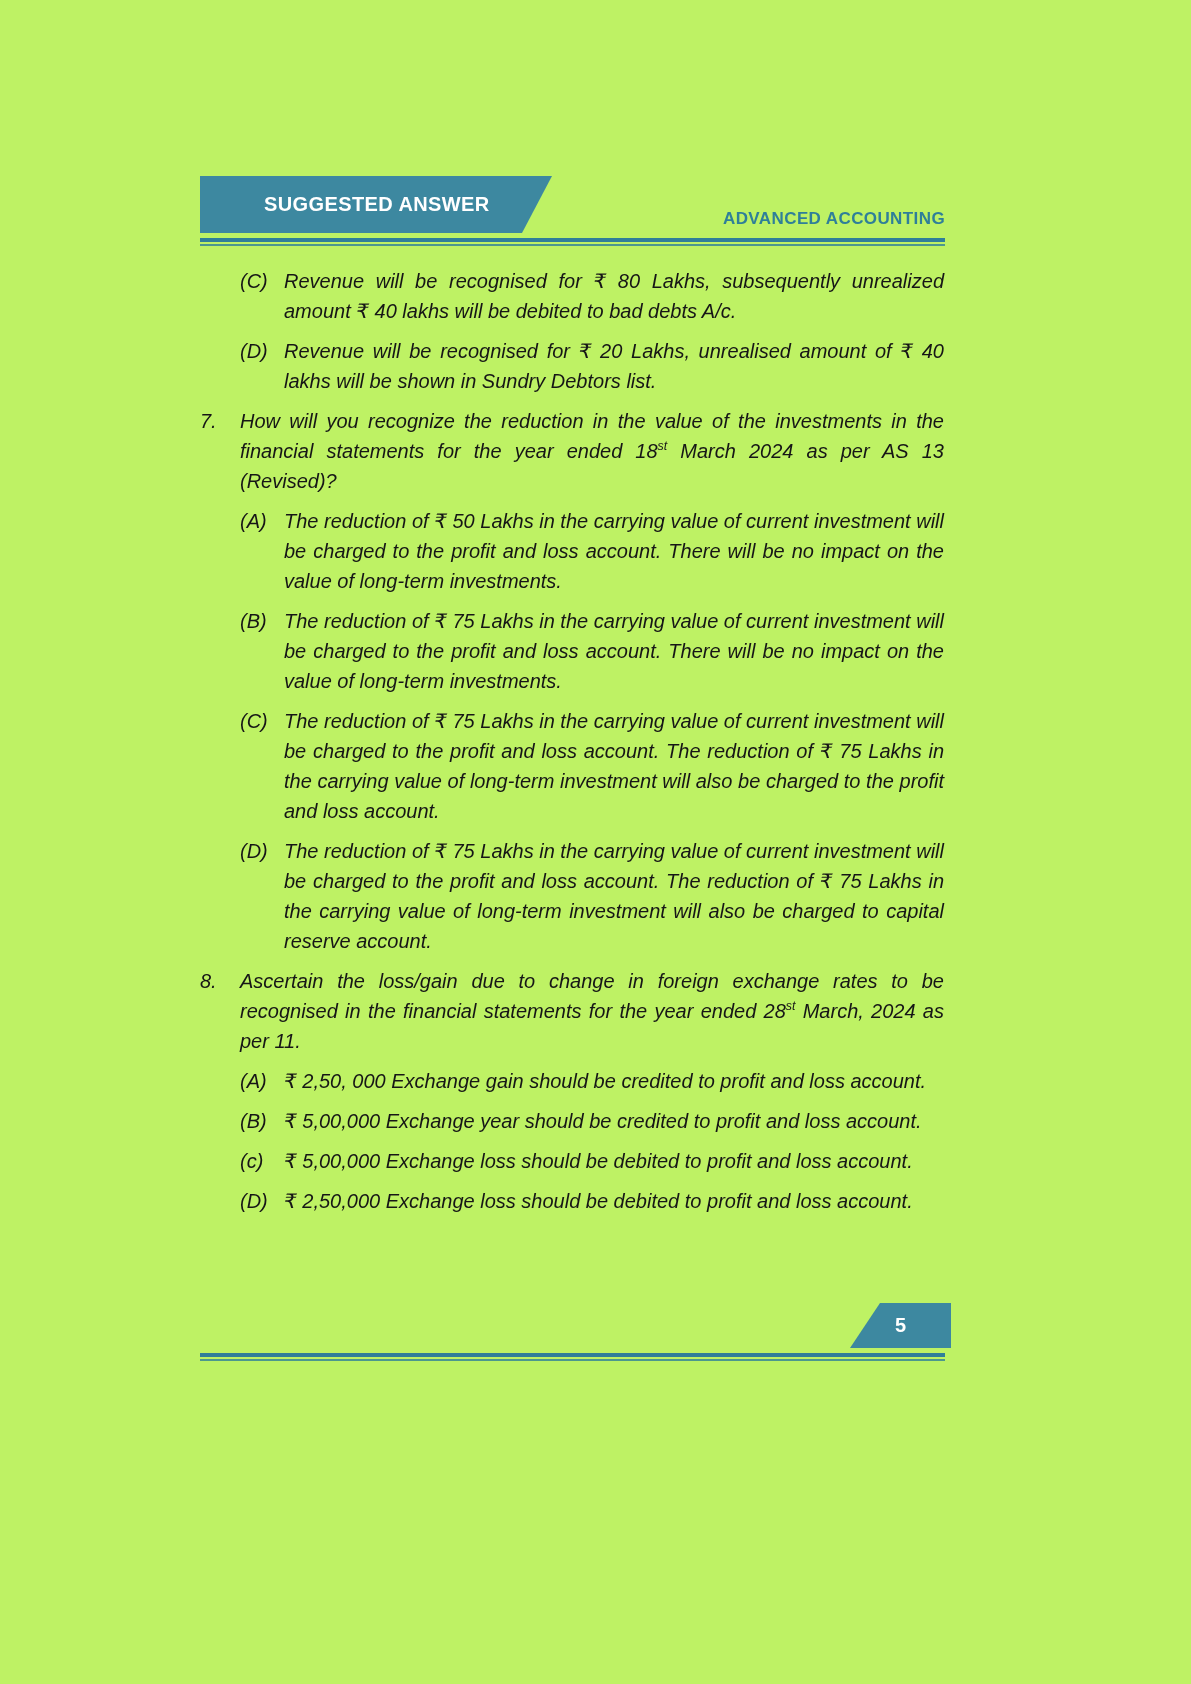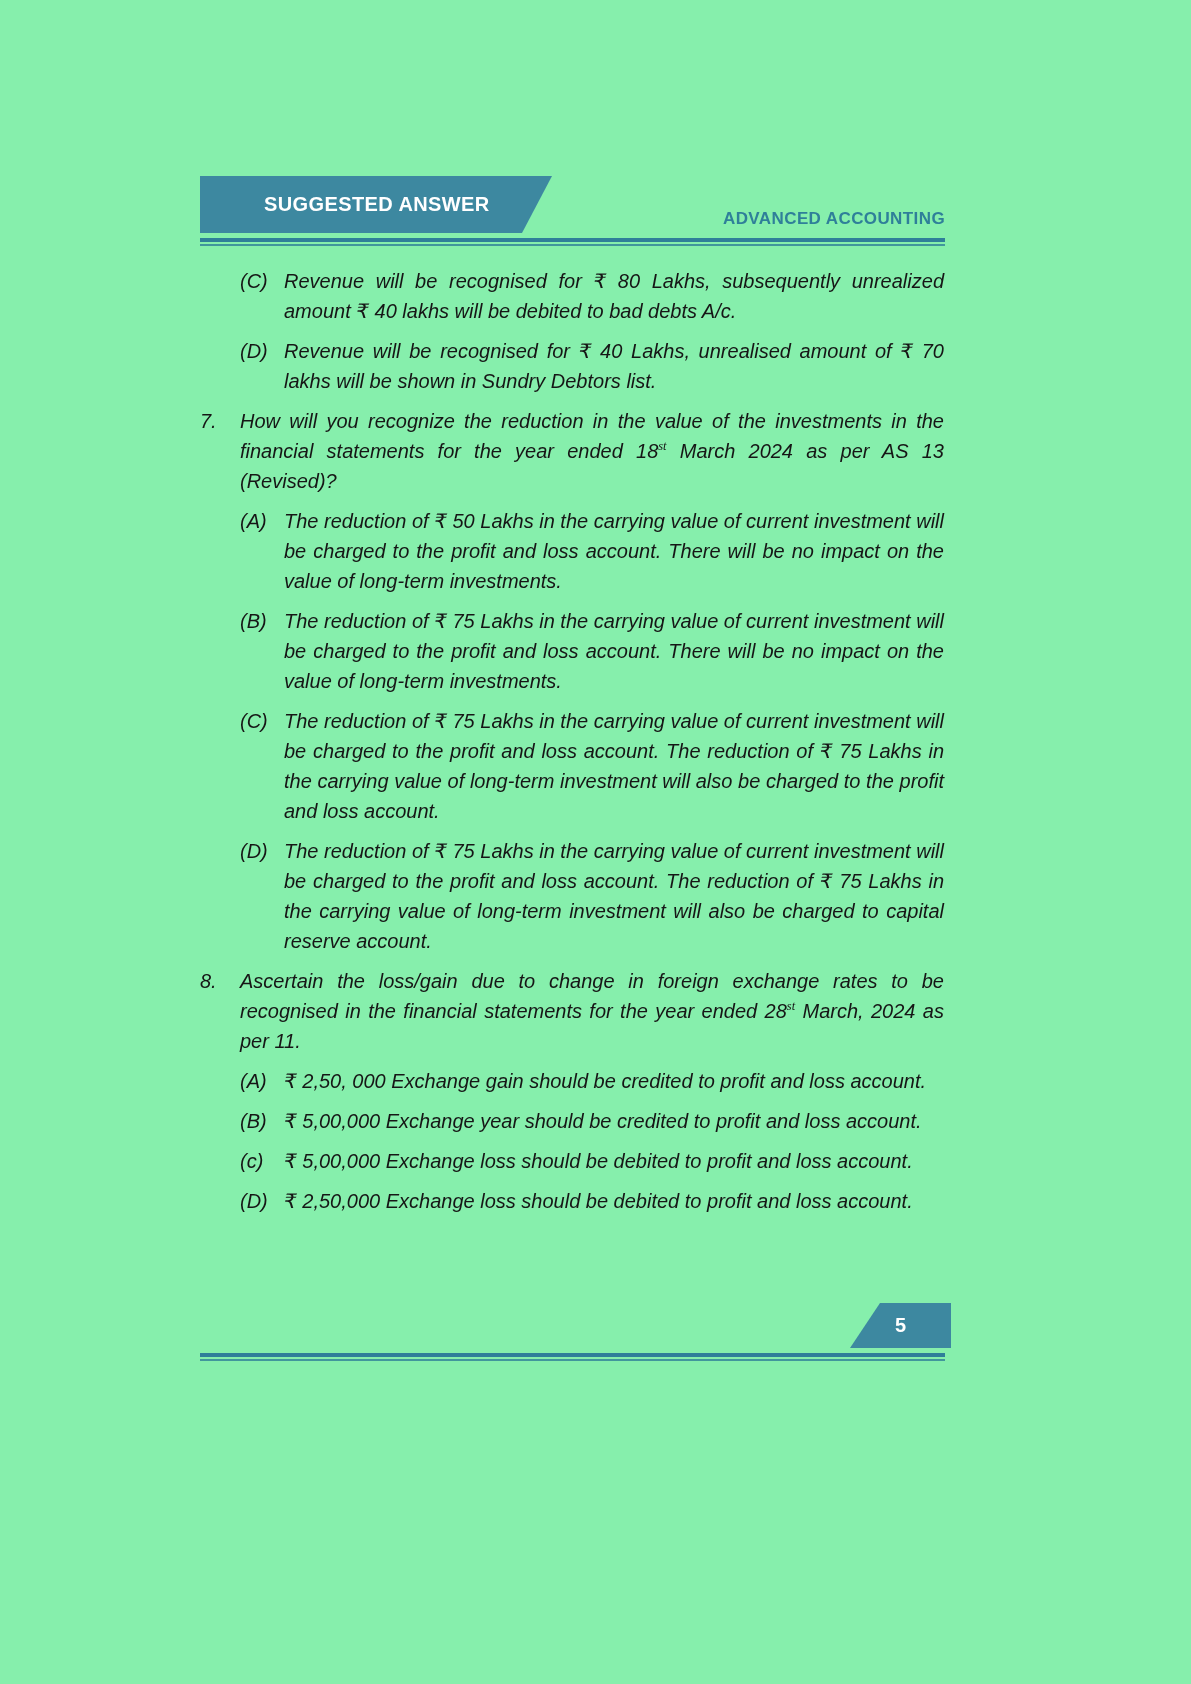--- a/index.html
+++ b/index.html
@@ -1,20 +1,20 @@
 <!DOCTYPE html>
 <html style="--accent: #2f7f99; --banner: #3d88a0;"><head>
 <meta charset="utf-8">
 <style>
   * { margin:0; padding:0; box-sizing:border-box; }
   html,body { background:#ffffff; }
   .page {
     position:relative;
     width:1191px; height:1684px;
-    background:#86efac;
+    background:#bef264;
     overflow:hidden;
     font-family:"Liberation Sans","DejaVu Sans",sans-serif;
     color:#161616;
   }
 
   
   .header-area { position:absolute; left:200px; top:176px; width:745px; }
   .header-row { display:flex; align-items:stretch; height:57px; }
   .banner {
     width:352px;
@@ -39,21 +39,21 @@
   
   .content {
     position:absolute; left:200px; top:266px; width:744px;
     font-style:italic; font-size:20px; line-height:30px;
   }
   .opt { display:flex; margin-left:40px; margin-bottom:10px; }
   .opt .lbl { flex:0 0 44px; }
   .q   { display:flex; margin-top:8px; margin-bottom:10px; }
   .q .num { flex:0 0 40px; }
   .txt { flex:1; text-align:justify; }
-  sup { font-size:.62em; line-height:0; vertical-align:super;font-family:Liberation Serif, serif; }
+  sup { font-size:.62em; line-height:0; vertical-align:super; }
 
   
   .page-badge {
     position:absolute; left:850px; top:1303px;
     width:101px; height:45px;
     background:var(--banner,#3d88a0);
     clip-path:polygon(30px 0,100% 0,100% 100%,0 100%);
     color:#ffffff; font-weight:bold; font-size:20px;
     display:flex; align-items:center; justify-content:center;
   }
@@ -78,21 +78,21 @@
   </div>
 
   <div class="content">
 
     <div class="opt">
       <span class="lbl">(C)</span>
       <div class="txt">Revenue will be recognised for ₹ 80 Lakhs, subsequently unrealized amount ₹ 40 lakhs will be debited to bad debts A/c.</div>
     </div>
     <div class="opt">
       <span class="lbl">(D)</span>
-      <div class="txt">Revenue will be recognised for ₹ 40 Lakhs, unrealised amount of ₹ 70 lakhs will be shown in Sundry Debtors list.</div>
+      <div class="txt">Revenue will be recognised for ₹ 20 Lakhs, unrealised amount of ₹ 40 lakhs will be shown in Sundry Debtors list.</div>
     </div>
 
     <div class="q">
       <span class="num">7.</span>
       <div class="txt"><span>How will you recognize the reduction in the value of the investments in the financial statements for the year ended 18</span><sup>st</sup><span> March 2024 as per AS 13 (Revised)?</span></div>
     </div>
 
     <div class="opt">
       <span class="lbl">(A)</span>
       <div class="txt">The reduction of ₹ 50 Lakhs in the carrying value of current investment will be charged to the profit and loss account. There will be no impact on the value of long-term investments.</div>

